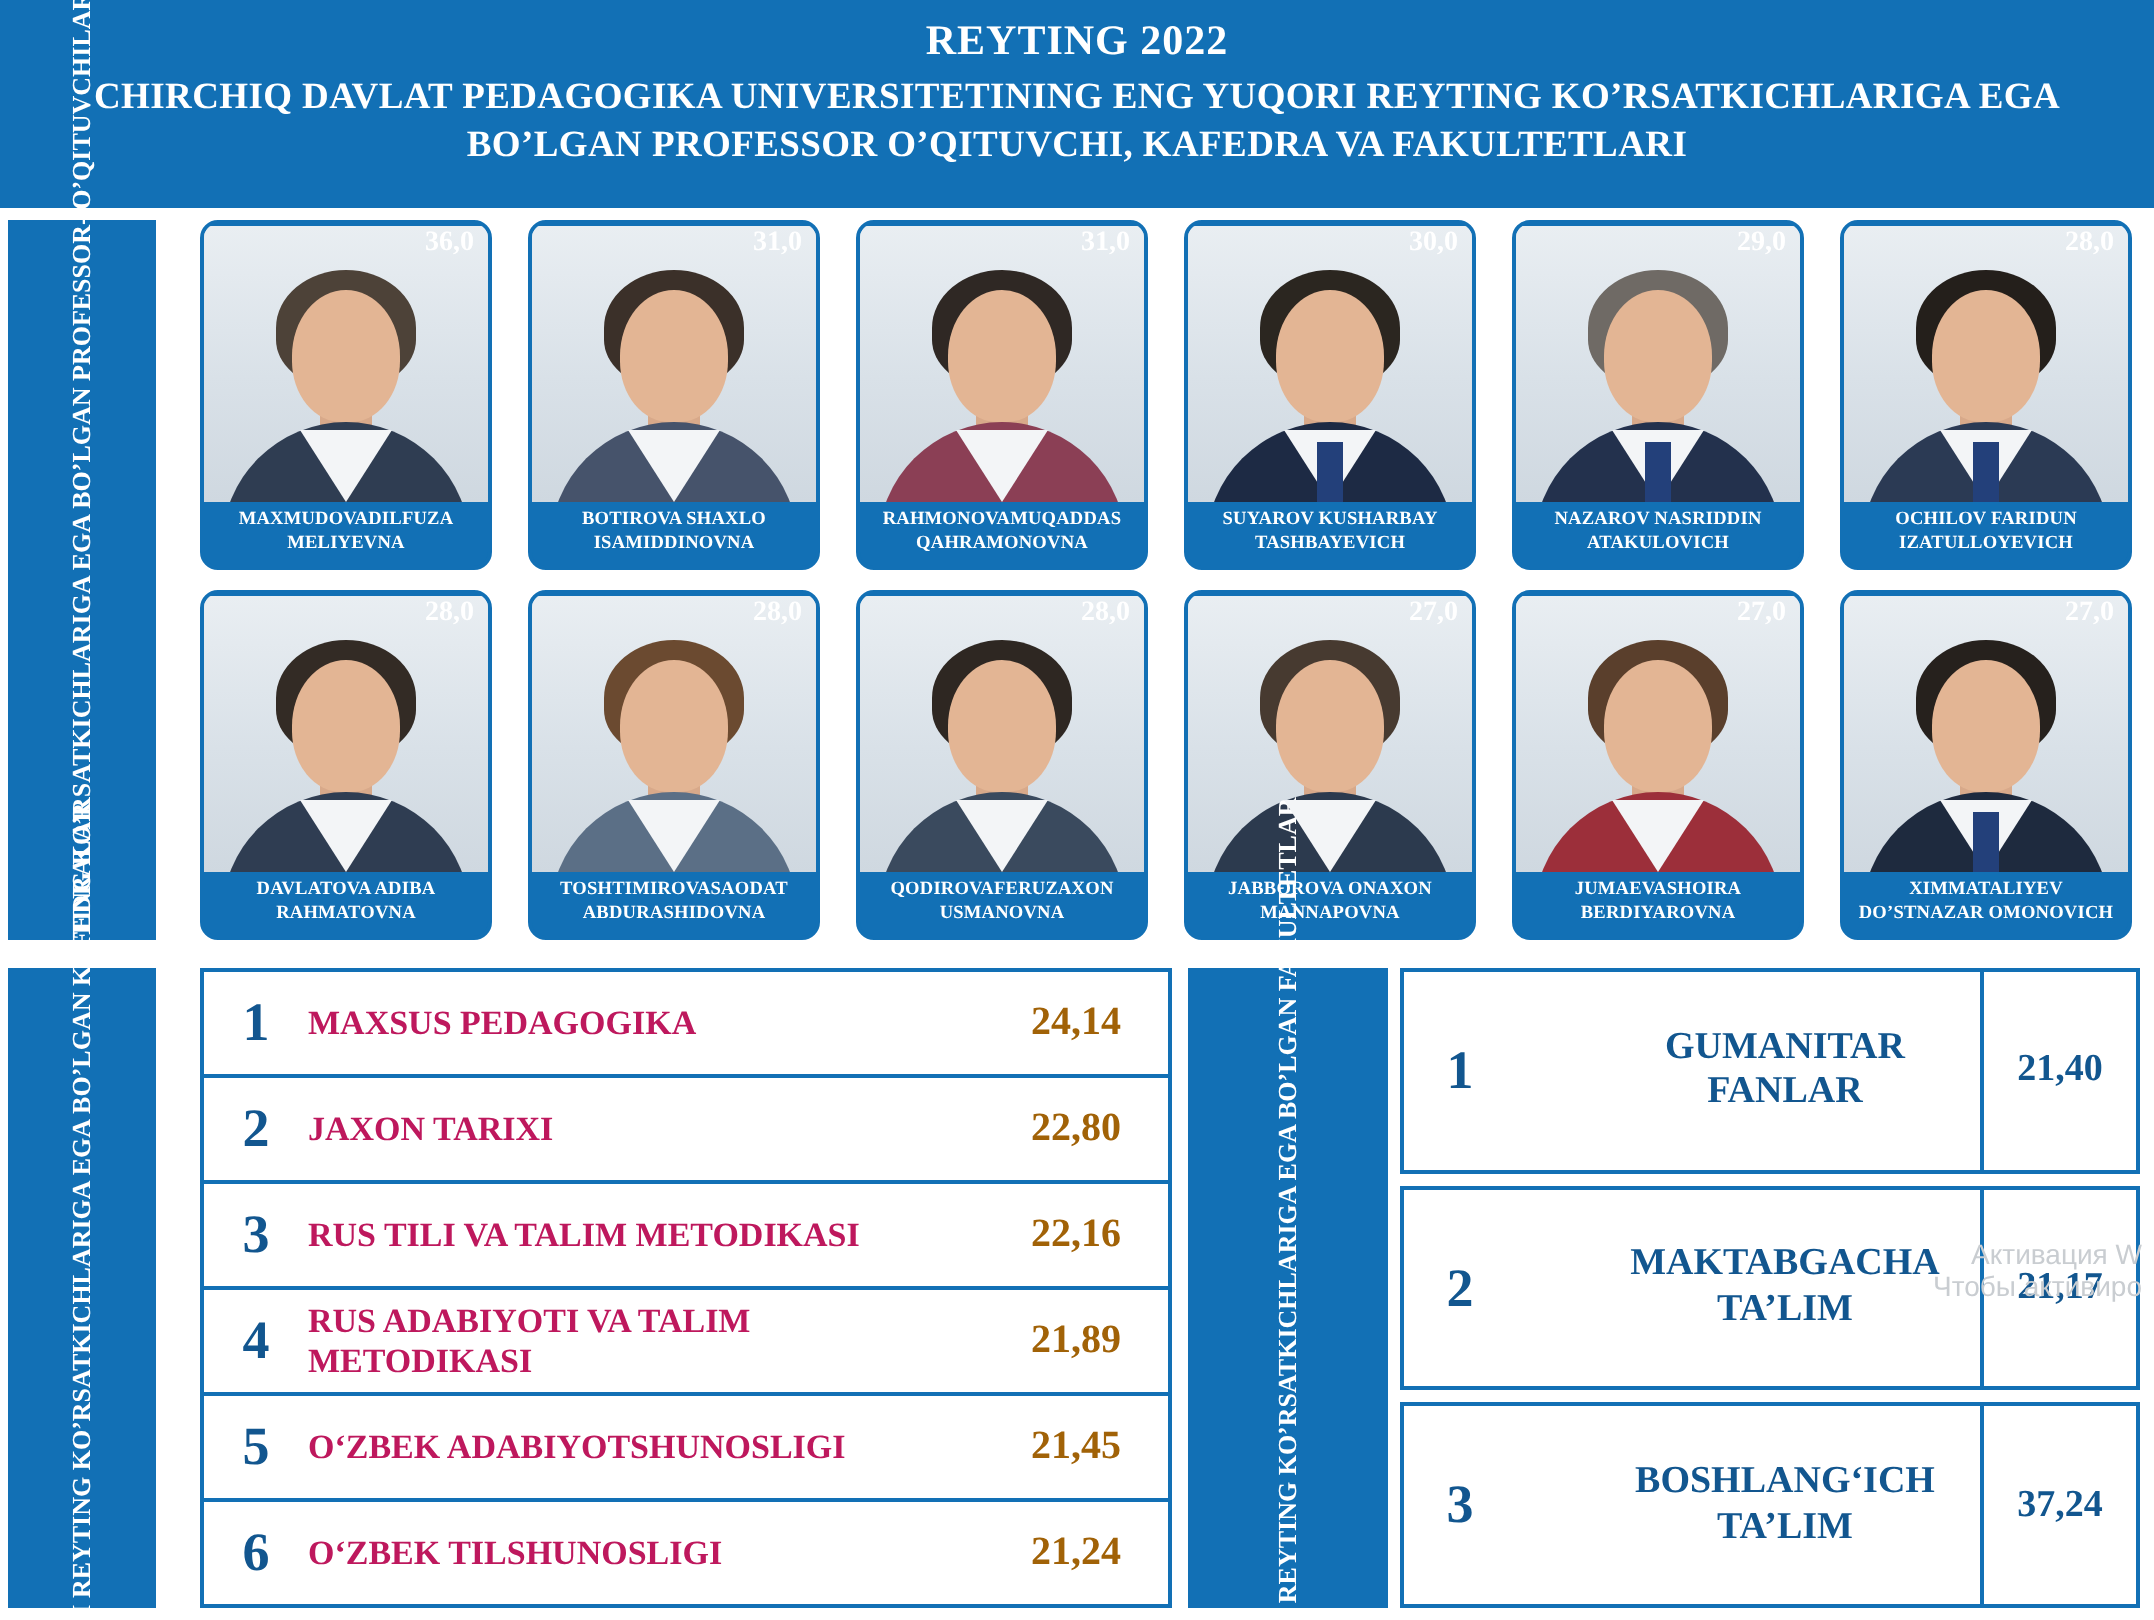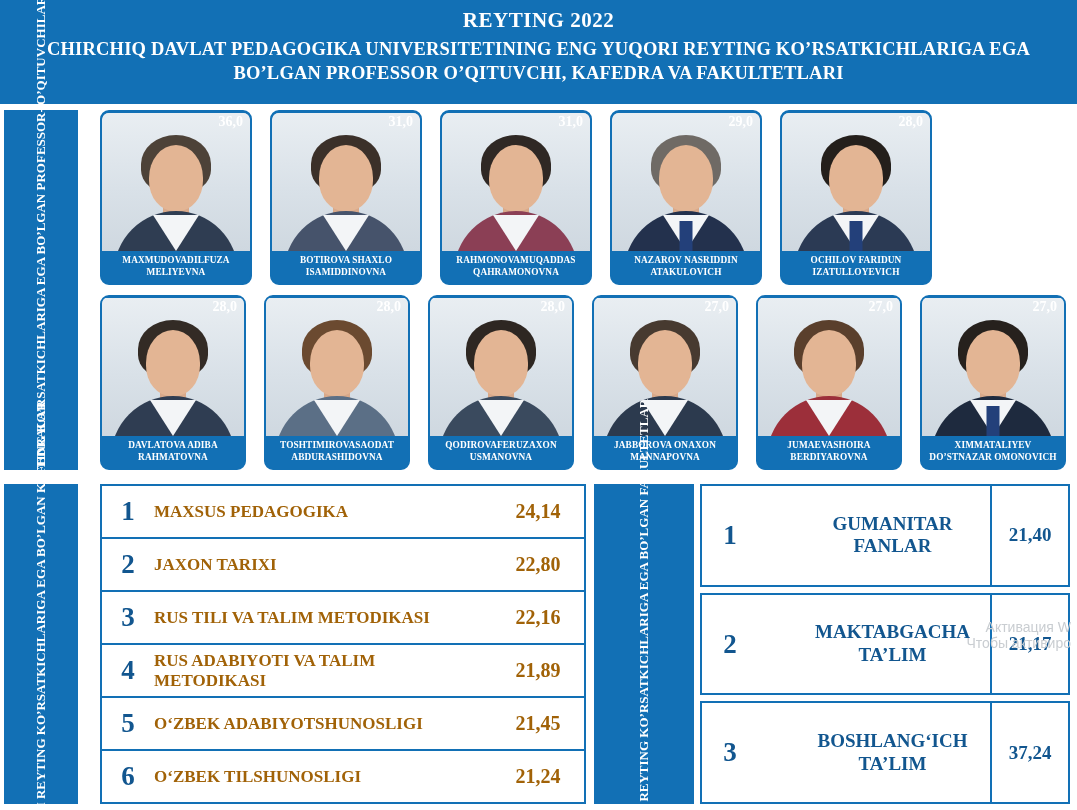--- a/index.html
+++ b/index.html
@@ -191,21 +191,21 @@
     width: 52px;
     text-align: center;
     font-size: 27px;
     font-weight: bold;
     color: #12568f;
   }
   .k-name {
     flex: 1;
     font-size: 17px;
     font-weight: bold;
-    color: #a16207;
+    color: #be185d;
     line-height: 1.12;
     padding-right: 6px;
   }
   .k-score {
     width: 92px;
     text-align: center;
     font-size: 20px;
     font-weight: bold;
     color: #a16207;
   }
@@ -319,20 +319,33 @@
           <div class="bg"></div>
             <div class="hair" style="background:#2f2824"></div>
           <div class="neck"></div>
             <div class="head"></div>
           <div class="shoulders" style="background:#8b3f55"></div>
           <div class="collar"></div>
         </div>
         <div class="name">RAHMONOVAMUQADDAS QAHRAMONOVNA</div>
       </div>
       <div class="card">
+        <div class="score">30,0</div>
+        <div class="photo">
+          <div class="bg"></div>
+            <div class="hair" style="background:#2b2620"></div>
+          <div class="neck"></div>
+            <div class="head"></div>
+          <div class="shoulders" style="background:#1d2a44"></div>
+          <div class="collar"></div>
+            <div class="tie"></div>
+        </div>
+        <div class="name">SUYAROV KUSHARBAY TASHBAYEVICH</div>
+      </div>
+      <div class="card">
         <div class="score">29,0</div>
         <div class="photo">
           <div class="bg"></div>
             <div class="hair" style="background:#6f6a65"></div>
           <div class="neck"></div>
             <div class="head"></div>
           <div class="shoulders" style="background:#23314d"></div>
           <div class="collar"></div>
             <div class="tie"></div>
         </div>

